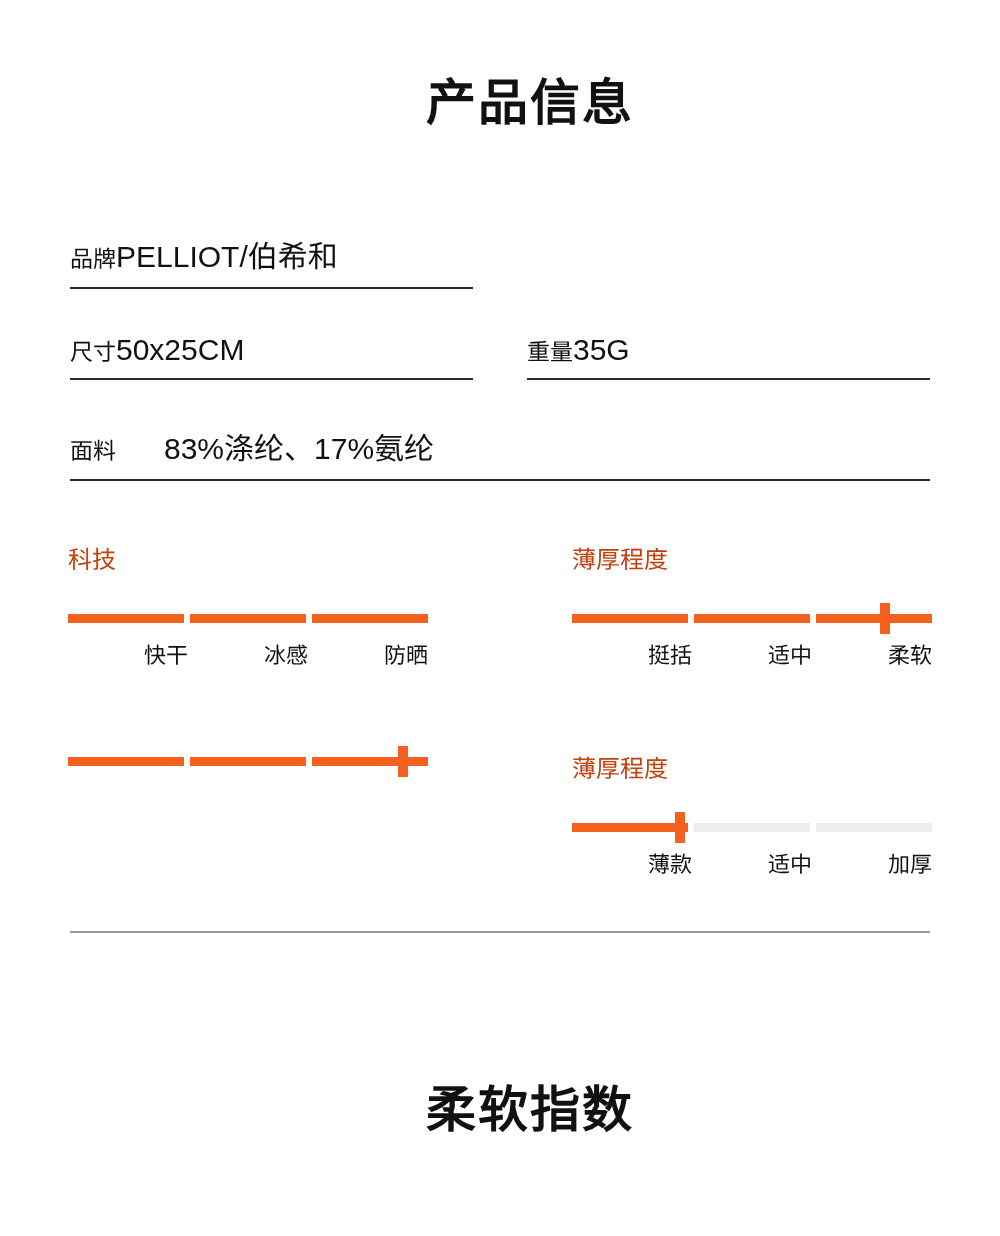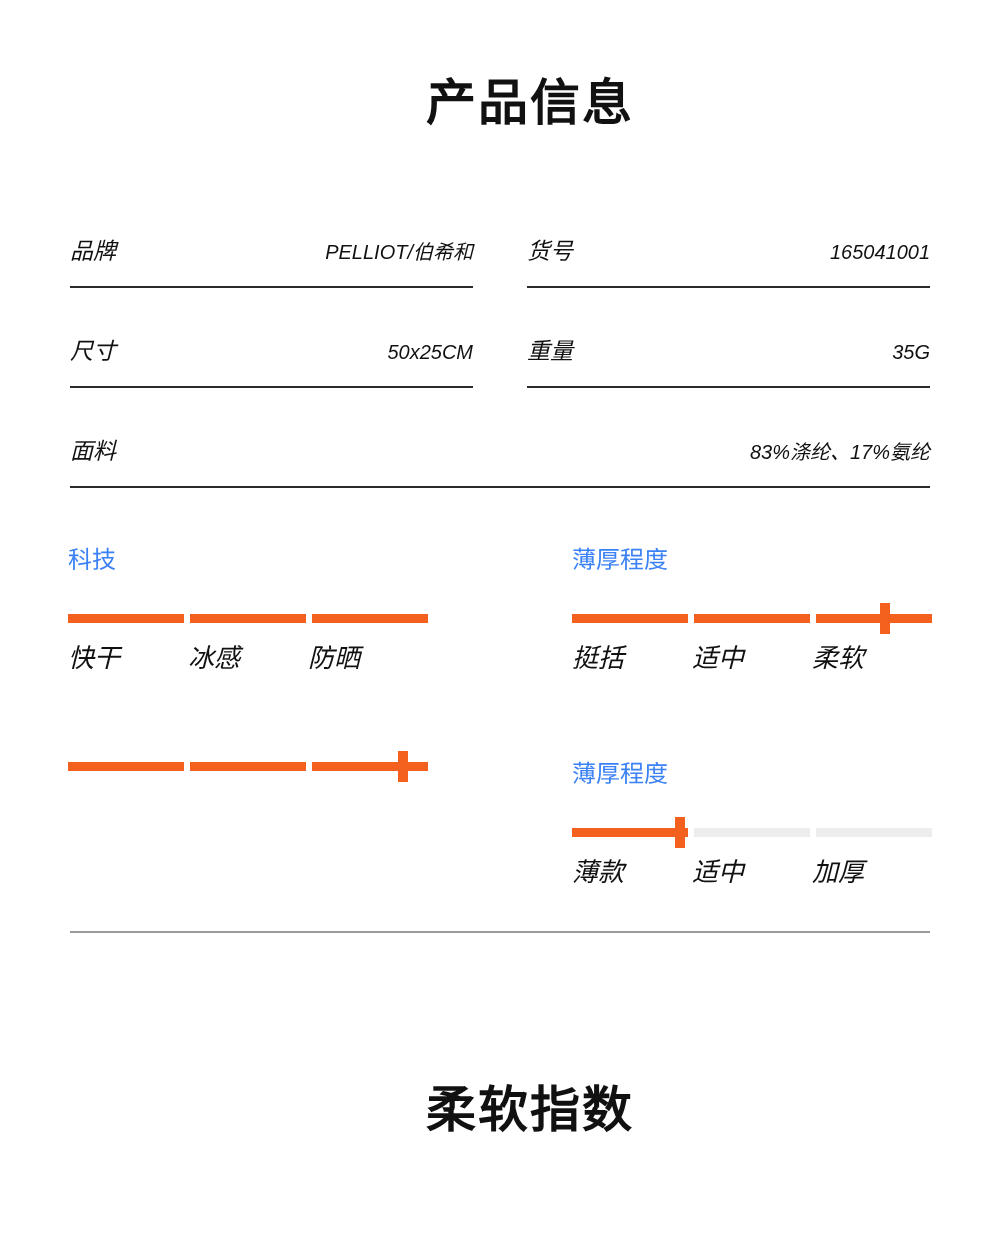--- a/index.html
+++ b/index.html
@@ -44,36 +44,36 @@
   .spec-row {
     display: flex;
     justify-content: space-between;
     width: 860px;
     margin-bottom: 44px;
   }
   .spec-cell {
     width: 403px;
     box-sizing: border-box;
     border-bottom: 2px solid #2b2b2b;
-    padding-bottom: 20px;
-    display: flex;
-    justify-content: space-between;
+    padding-bottom: 11px;
+    display: flex;
+    justify-content: flex-start;
     align-items: baseline;
-    font-style: italic;
   }
   .spec-cell.full {
     width: 860px;
+    gap: 48px;
   }
   .spec-label {
     font-size: 23px;
     color: #111111;
     white-space: nowrap;
   }
   .spec-value {
-    font-size: 20px;
+    font-size: 30px;
     color: #111111;
     white-space: nowrap;
     text-align: right;
   }
 
   
   .meters {
     position: absolute;
     left: 68px;
     top: 548px;
@@ -85,21 +85,21 @@
     width: 864px;
   }
   .meter-row + .meter-row { margin-top: 88px; }
 
   .meter {
     width: 360px;
     position: relative;
   }
   .meter-title {
     font-size: 24px;
-    color: #3b82f6;
+    color: #c2410c;
     line-height: 1;
     margin-bottom: 42px;
   }
   .meter-track {
     position: relative;
     width: 360px;
     height: 9px;
     display: flex;
     gap: 6px;
   }
@@ -117,25 +117,24 @@
     background: #f4601d;
     transform: translateX(-5px);
   }
   .meter-labels {
     display: flex;
     width: 360px;
     margin-top: 14px;
   }
   .meter-labels span {
     flex: 1 1 0;
-    font-size: 26px;
-    color: #111111;
-    text-align: left;
+    font-size: 22px;
+    color: #111111;
+    text-align: right;
     white-space: nowrap;
-    font-style: italic;
   }
 
   
   .divider {
     position: absolute;
     left: 70px;
     top: 931px;
     width: 860px;
     height: 2px;
     background: #9a9a9a;
@@ -145,24 +144,20 @@
 <body>
 
 <div id="title-product" class="section-title">产品信息</div>
 
 <div class="spec-table">
 
   <div class="spec-row">
     <div class="spec-cell">
       <span class="spec-label">品牌</span>
       <span class="spec-value">PELLIOT/伯希和</span>
-    </div>
-    <div class="spec-cell">
-      <span class="spec-label">货号</span>
-      <span class="spec-value">165041001</span>
     </div>
   </div>
 
   <div class="spec-row">
     <div class="spec-cell">
       <span class="spec-label">尺寸</span>
       <span class="spec-value">50x25CM</span>
     </div>
     <div class="spec-cell">
       <span class="spec-label">重量</span>

